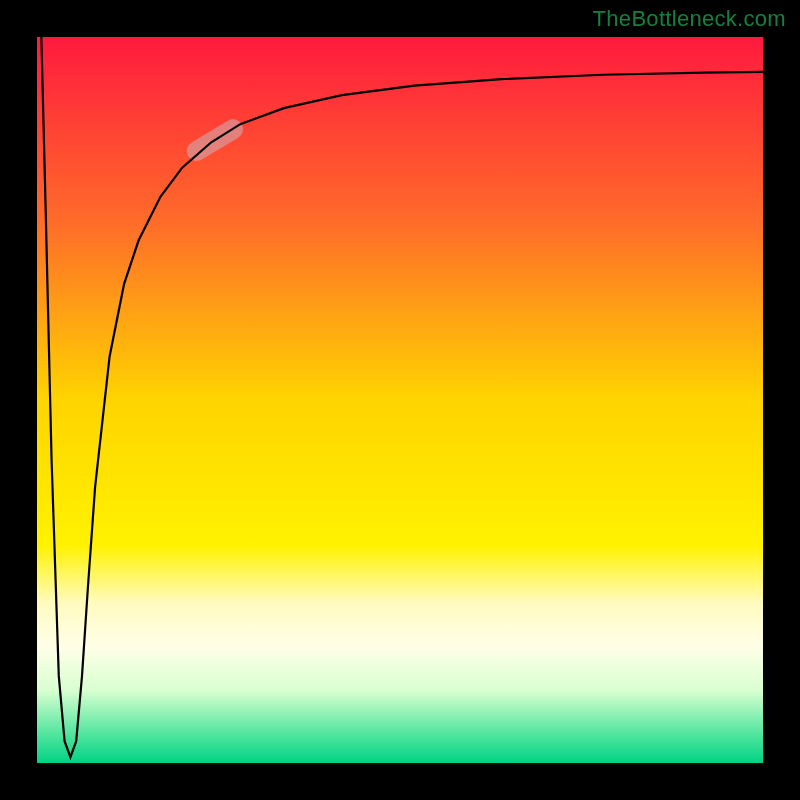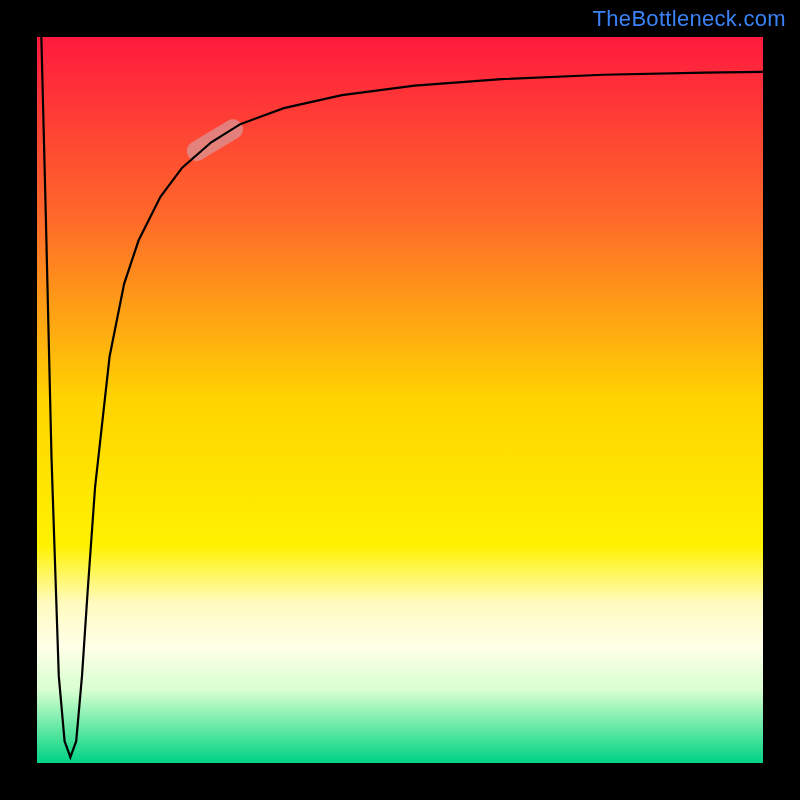--- a/index.html
+++ b/index.html
@@ -26,21 +26,21 @@
   }
   .plot-area svg {
     display: block;
     width: 100%;
     height: 100%;
   }
   .attribution {
     position: absolute;
     top: 6px;
     right: 14px;
-    color: #3b82f6;
+    color: #15803d;
     font-size: 22px;
     letter-spacing: 0.3px;
     font-weight: 500;
   }
 </style>
 </head>
 <body>
 
 <div class="stage">
   <div class="attribution">TheBottleneck.com</div>

